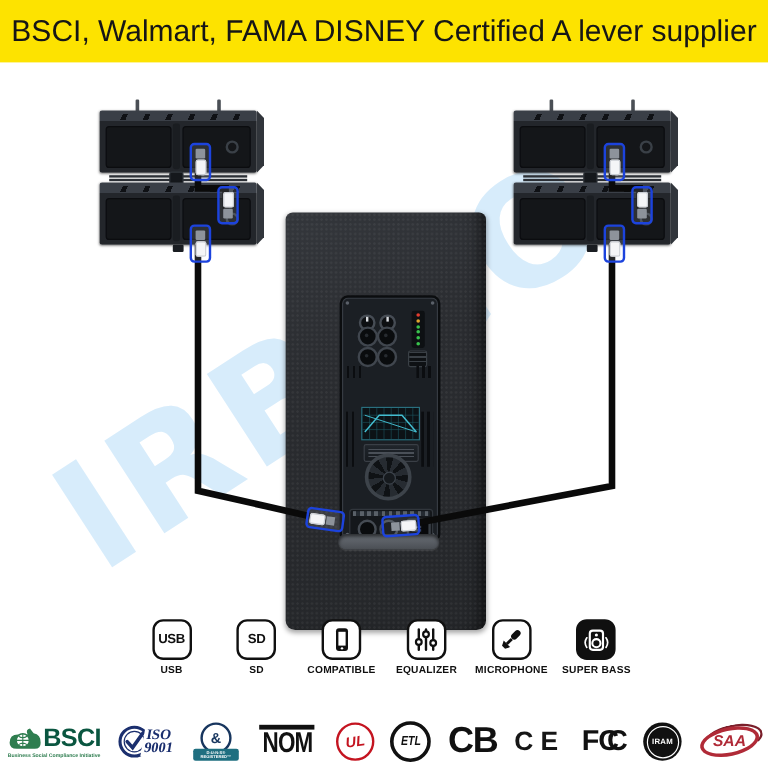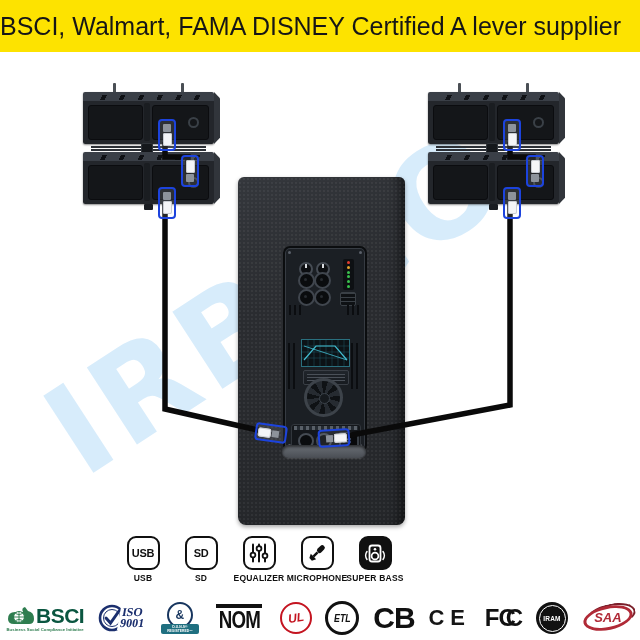--- a/index.html
+++ b/index.html
@@ -1,21 +1,21 @@
 <!DOCTYPE html>
 <html><head>
 <meta charset="utf-8">
 <style>
   html,body{margin:0;padding:0;background:#fff}
   body{width:640px;height:640px;overflow:hidden;font-family:"Liberation Sans",sans-serif}
   .page{position:relative;width:640px;height:640px;background:#fff}
 
   
   .banner{position:absolute;left:0;top:0;width:640px;height:52px;background:#FDE300;
-          display:flex;align-items:center;}
+          display:flex;align-items:center;justify-content:center}
   .banner span{font-size:25px;color:#161616;white-space:nowrap;letter-spacing:0}
 
   
   .wm{position:absolute;left:26px;top:390px;z-index:0;transform:rotate(-33deg);transform-origin:0 0;
       font-family:"DejaVu Sans",sans-serif;font-weight:bold;font-size:126px;letter-spacing:5px;
       color:#d7ecfb;line-height:1;white-space:nowrap}
   .wm-reg{position:absolute;left:521px;top:97px;width:32px;height:32px;border:4px solid #d7ecfb;
       border-radius:50%;color:#d7ecfb;display:flex;align-items:center;justify-content:center;
       font-size:19px;font-weight:bold;font-family:"DejaVu Sans",sans-serif}
 
@@ -96,21 +96,21 @@
   .subplug{position:absolute;z-index:5;width:26px;height:14px;border:2px solid #1c43dd;border-radius:4px;
        display:flex;align-items:center;gap:1px;padding:0 1px;background:rgba(230,240,255,.1)}
   .subplug .pbody{width:13px;height:9px;background:#f4f5f7;border-radius:2px;box-shadow:inset 0 0 0 1px #c9cdd3}
   .subplug .tip{width:7px;height:7px;background:#8d939b}
   .subplug.sl{left:17px;top:247px;transform:rotate(8deg)}
   .subplug.sr{left:80px;top:252px;flex-direction:row-reverse;transform:rotate(-4deg)}
 
   .cables{position:absolute;left:0;top:0;z-index:4;pointer-events:none}
 
   
-  .features{position:absolute;left:114px;top:536px;width:412px;display:flex;}
+  .features{position:absolute;left:114px;top:516px;width:412px;display:flex;justify-content:space-between}
   .feat{width:58px;display:flex;flex-direction:column;align-items:center;gap:3px}
   .fbox{width:33px;height:34px;border:2.5px solid #101010;border-radius:9px;background:#fff;
         display:flex;align-items:center;justify-content:center;box-sizing:border-box}
   .fbox.filled{background:#101010}
   .fbox .btxt{font-size:11px;font-weight:bold;color:#101010;letter-spacing:-.3px}
   .flabel{font-size:8.5px;font-weight:bold;color:#101010;white-space:nowrap;letter-spacing:.2px}
 
   
   .certs{position:absolute;left:6px;right:6px;top:598px;height:40px;display:flex;align-items:center;justify-content:space-between}
   .cert{display:flex;flex-direction:column;align-items:center;justify-content:center}
@@ -319,20 +319,30 @@
       <div class="flabel">USB</div>
     </div>
     <div class="feat">
       <div class="fbox">
           <span class="btxt">SD</span>
         </div>
       <div class="flabel">SD</div>
     </div>
     <div class="feat">
       <div class="fbox">
+        <svg width="20" height="22" viewBox="0 0 20 22">
+          <rect x="5" y="1.5" width="10" height="19" rx="2.5" fill="#101010"></rect>
+          <rect x="7" y="4.5" width="6" height="11.5" fill="#fff"></rect>
+          <circle cx="10" cy="18.3" r="1" fill="#fff"></circle>
+        </svg>
+      </div>
+      <div class="flabel">COMPATIBLE</div>
+    </div>
+    <div class="feat">
+      <div class="fbox">
         <svg width="22" height="22" viewBox="0 0 22 22">
           <g stroke="#101010" stroke-width="2" stroke-linecap="round">
             <line x1="5" y1="2.5" x2="5" y2="19.5"></line>
             <line x1="11" y1="2.5" x2="11" y2="19.5"></line>
             <line x1="17" y1="2.5" x2="17" y2="19.5"></line>
           </g>
           <circle cx="5" cy="13" r="2.4" fill="#fff" stroke="#101010" stroke-width="1.8"></circle>
           <circle cx="11" cy="6.5" r="2.4" fill="#fff" stroke="#101010" stroke-width="1.8"></circle>
           <circle cx="17" cy="13.8" r="2.4" fill="#fff" stroke="#101010" stroke-width="1.8"></circle>
         </svg>

